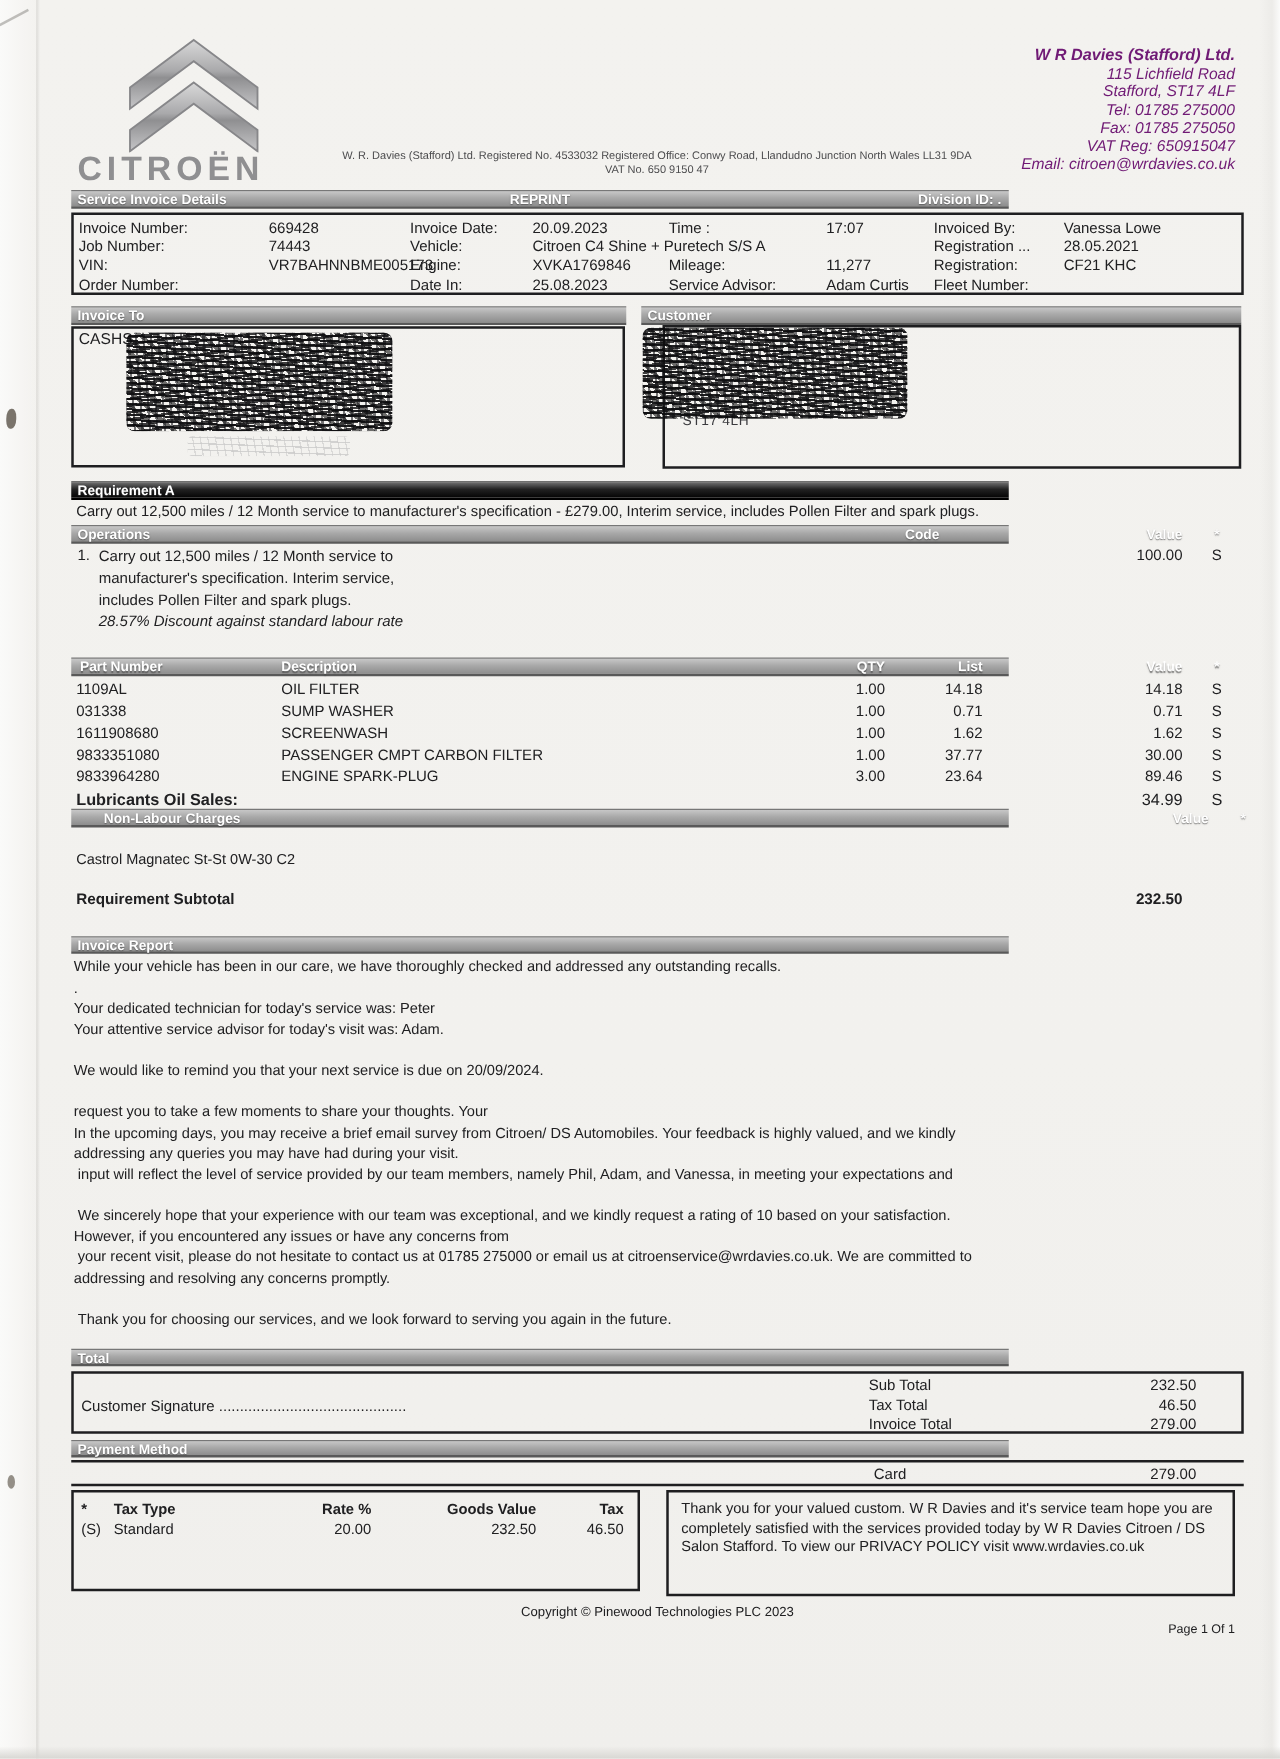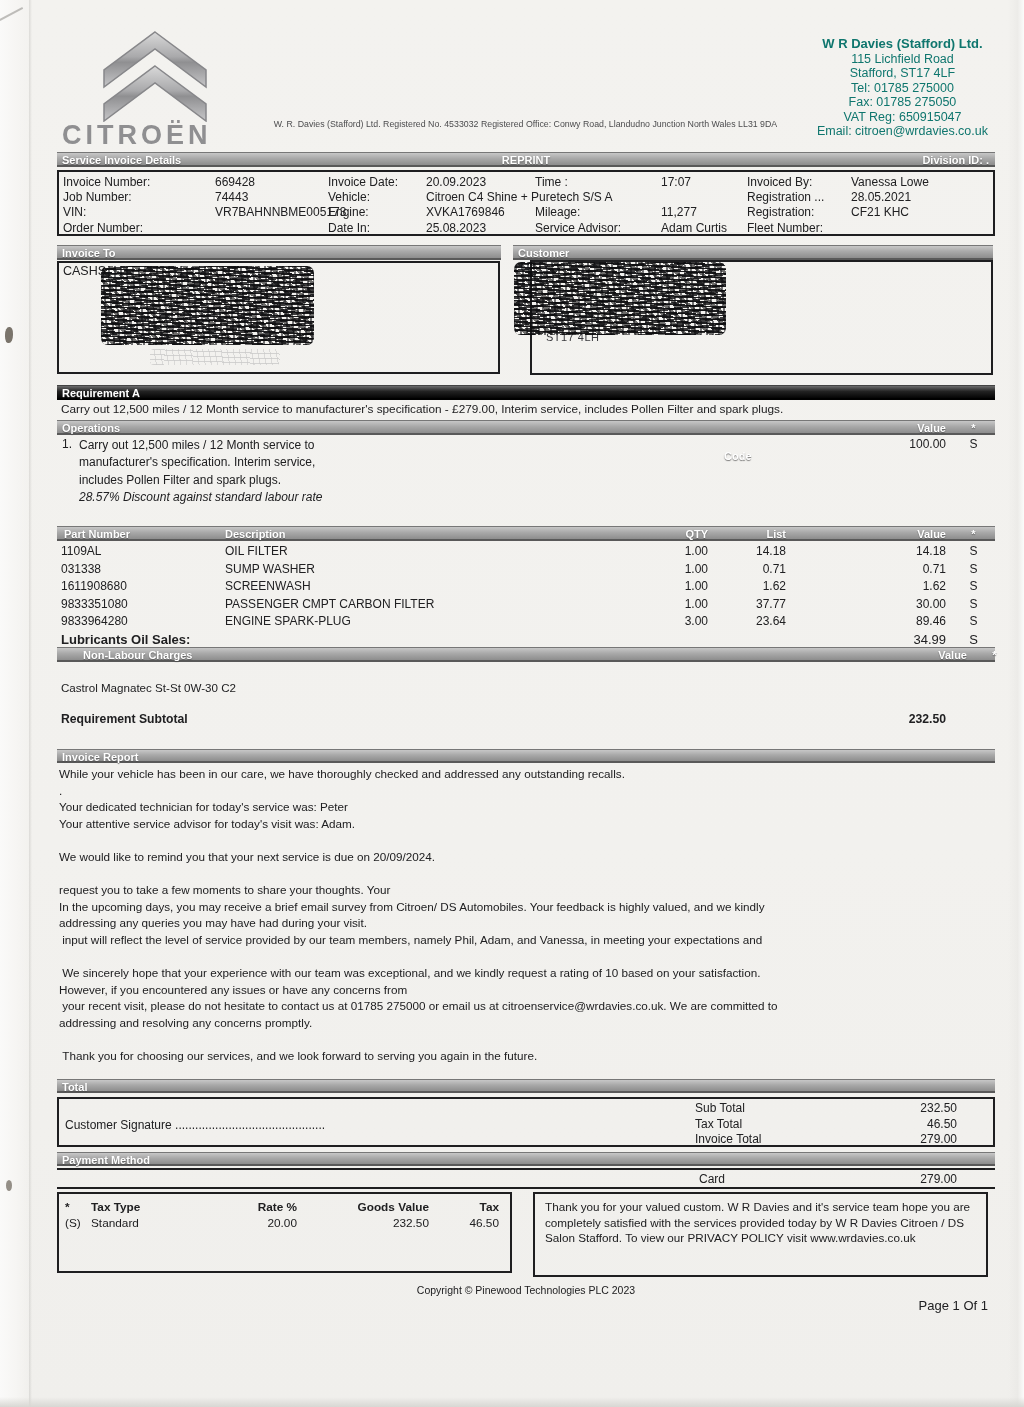--- a/index.html
+++ b/index.html
@@ -17,36 +17,36 @@
   .scan-right{position:absolute;right:0;top:0;width:16px;height:100%;
     background:linear-gradient(270deg,#fbfbfa 0%,rgba(230,229,226,.5) 40%,rgba(240,239,236,0) 100%);}
   .scan-bottom{position:absolute;left:0;bottom:0;width:100%;height:10px;
     background:linear-gradient(0deg,#d8d7d3,rgba(216,215,211,0));}
   .speck1{position:absolute;left:5px;top:327px;width:8px;height:16px;background:#5a5248;border-radius:50% 40% 50% 40%;opacity:.8;}
   .speck2{position:absolute;left:6px;top:1180px;width:6px;height:11px;background:#6a6258;border-radius:50%;opacity:.7;}
   .fold{position:absolute;left:-6px;top:-4px;width:26px;height:18px;border-bottom:2px solid rgba(120,118,112,.45);transform:rotate(-28deg);}
   
   .abs{position:absolute;}
   .bar{
-    position:absolute;left:57px;width:938px;height:15px;
+    position:absolute;left:57px;width:750px;height:15px;
     background:linear-gradient(180deg,#c7c7c7 0%,#a9a9a9 45%,#8d8d8d 100%);
     border-top:1px solid #777;border-bottom:2px solid #595959;
     color:#fff;font-weight:bold;font-size:11px;line-height:14px;
     text-shadow:0 1px 1px rgba(70,70,70,.7);
     padding:0;box-sizing:border-box;
   }
   .bar .t{position:absolute;left:5px;top:0;}
   .bar.dark{background:linear-gradient(180deg,#6d6d6d 0%,#222 45%,#050505 100%);border-top:1px solid #444;border-bottom:2px solid #000;}
   .box{position:absolute;border:2px solid #1e1e20;box-sizing:border-box;background:transparent;}
   
   .logo-wrap{position:absolute;left:62px;top:30px;width:185px;text-align:left;}
   .logo-wrap svg{display:block;margin:0 auto;}
   .brand-text{font-size:27px;font-weight:bold;color:#8f8f91;letter-spacing:4px;margin-top:-2px;font-family:"Liberation Sans",sans-serif;}
   .reg-center{position:absolute;left:248px;top:119px;width:555px;text-align:center;font-size:8.8px;line-height:11px;color:#4c4c4e;}
-  .co-info{position:absolute;right:36px;top:37px;text-align:center;font-size:12.5px;line-height:14.5px;color:#0f766e;}
+  .co-info{position:absolute;right:36px;top:37px;text-align:right;font-size:12.5px;line-height:14.5px;color:#701a75;font-style:italic;}
   .co-info .nm{font-weight:bold;font-size:13px;}
   
   #bar-sid{top:152px;}
   #bar-sid .c{position:absolute;left:0;width:100%;text-align:center;top:0;}
   #bar-sid .r{position:absolute;right:6px;top:0;}
   #details-box{left:57px;top:170px;width:938px;height:66px;padding:3px 0 0 4px;}
   .drow{display:grid;grid-template-columns:152px 113px 98px 109px 126px 86px 104px auto;
     font-size:12px;line-height:15.2px;white-space:nowrap;}
   
   #bar-invto{top:245px;width:444px;}
@@ -64,21 +64,21 @@
   }
   .scribble-light{position:absolute;opacity:.22;border-radius:4px;
     background:
       repeating-linear-gradient(2deg,  rgba(60,60,70,.8) 0 1px, transparent 1px 5px),
       repeating-linear-gradient(80deg, rgba(60,60,70,.6) 0 1px, transparent 1px 6px);}
   
   #bar-reqA{top:385px;}
   #req-summary{left:61px;top:402px;width:930px;font-size:11.8px;}
   #bar-ops{top:420px;}
   .ops-grid{display:grid;grid-template-columns:665px 120px 110px 43px;}
-  #bar-ops .h-code{padding-left:2px;margin-top:28px;}
+  #bar-ops .h-code{padding-left:2px;}
   #bar-ops .h-val{text-align:right;padding-right:6px;}
   #bar-ops .h-star{text-align:center;}
   #op-block{left:57px;top:437px;width:938px;font-size:12px;}
   #op-block .num{width:22px;padding-left:5px;box-sizing:border-box;}
   #op-block .lines div{line-height:17.4px;}
   #op-block .note{font-style:italic;line-height:17.4px;}
   #op-block .opline{display:flex;}
   #op-block .val{text-align:right;padding-right:6px;}
   #op-block .flag{text-align:center;}
   
@@ -118,21 +118,21 @@
   #card-row .label{position:absolute;left:642px;top:2px;}
   #card-row .value{position:absolute;right:38px;top:2px;}
   
   #tax-box{left:57px;top:1192px;width:455px;height:81px;padding:5px 6px;}
   .tax-grid{display:grid;grid-template-columns:26px 118px 88px 132px 70px;font-size:11.8px;line-height:16px;}
   .tax-grid .n{text-align:right;}
   .tax-grid.hd{font-weight:bold;}
   #thanks-box{left:533px;top:1192px;width:455px;height:85px;padding:5px 10px;font-size:11.7px;line-height:15.6px;}
   
   #copyright{left:57px;top:1284px;width:938px;text-align:center;font-size:10.5px;}
-  #pagenum{right:36px;top:1298px;font-size:13px;}
+  #pagenum{right:36px;top:1298px;font-size:10px;}
 </style>
 </head>
 <body>
 
 <div class="scan-left"></div>
 <div class="scan-crease"></div>
 <div class="scan-right"></div>
 <div class="scan-bottom"></div>
 <div class="speck1"></div>
 <div class="speck2"></div>
@@ -149,20 +149,21 @@
       </linearGradient>
     </defs>
     <path d="M75 2 L126 40 L126 57 L75 19 L24 57 L24 40 Z" fill="url(#chev)" stroke="#87878a" stroke-width="1.5"></path>
     <path d="M75 36 L126 74 L126 91 L75 53 L24 91 L24 74 Z" fill="url(#chev)" stroke="#87878a" stroke-width="1.5"></path>
   </svg>
   <div class="brand-text">CITROËN</div>
 </div>
 
 <div class="reg-center">
   <div>W. R. Davies (Stafford) Ltd. Registered No. 4533032 Registered Office: Conwy Road, Llandudno Junction North Wales LL31 9DA</div>
+  <div>VAT No. 650 9150 47</div>
 </div>
 
 <div class="co-info">
   <div class="nm">W R Davies (Stafford) Ltd.</div>
   <div>
 
   <div>115 Lichfield Road</div>
       <div>Stafford, ST17 4LF</div>
       <div>Tel: 01785 275000</div>
       <div>Fax: 01785 275050</div>

